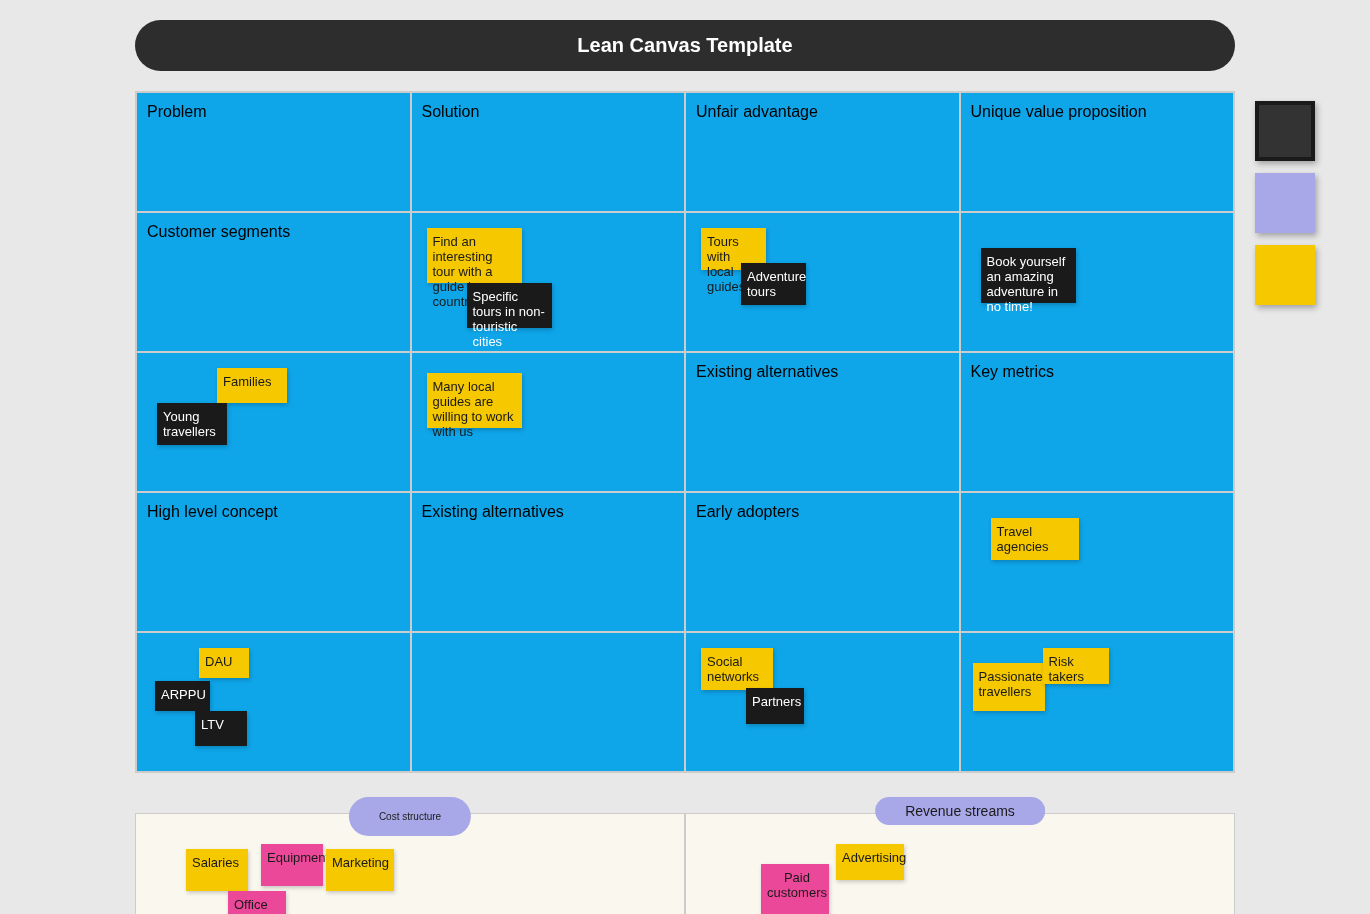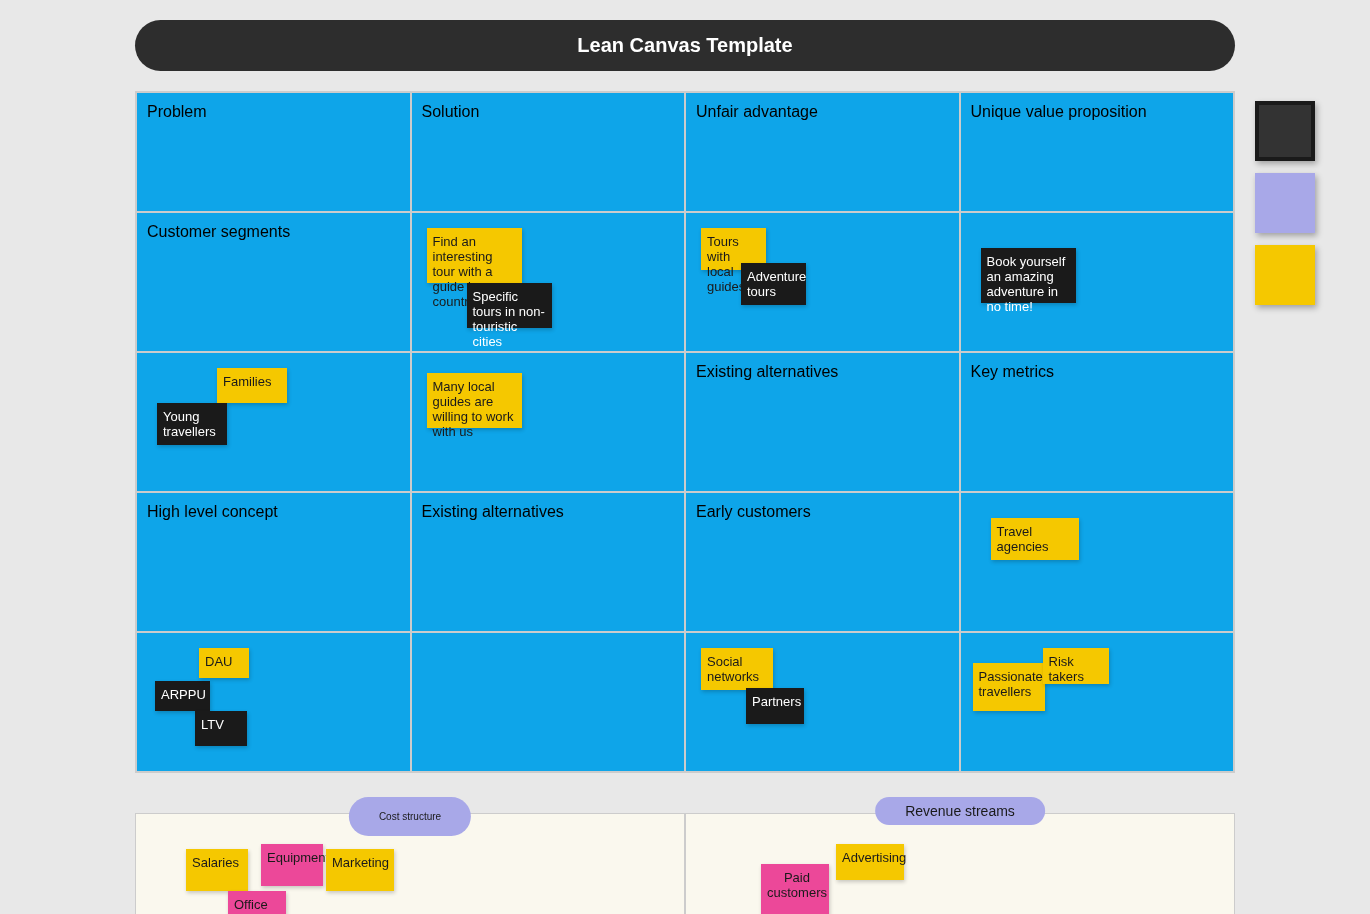--- a/index.html
+++ b/index.html
@@ -127,21 +127,21 @@
       <div class="cell subheader-row">
         <span>Key metrics</span>
       </div>
       <div class="cell subheader-row">
         <span>High level concept</span>
       </div>
       <div class="cell subheader-row">
         <span>Existing alternatives</span>
       </div>
       <div class="cell subheader-row">
-        <span>Early customers</span>
+        <span>Early adopters</span>
       </div>
 
       <div class="cell content-row" style="min-height:140px; position:relative;">
         <div class="note note-yellow" style="top:25px;left:30px;width:88px;height:42px;">Travel agencies</div>
       </div>
       <div class="cell content-row" style="min-height:140px; position:relative;">
         <div class="note note-black" style="top:48px;left:18px;width:55px;height:30px;">ARPPU</div>
         <div class="note note-yellow" style="top:15px;left:62px;width:50px;height:30px;">DAU</div>
         <div class="note note-black" style="top:78px;left:58px;width:52px;height:35px;">LTV</div>
       </div>

